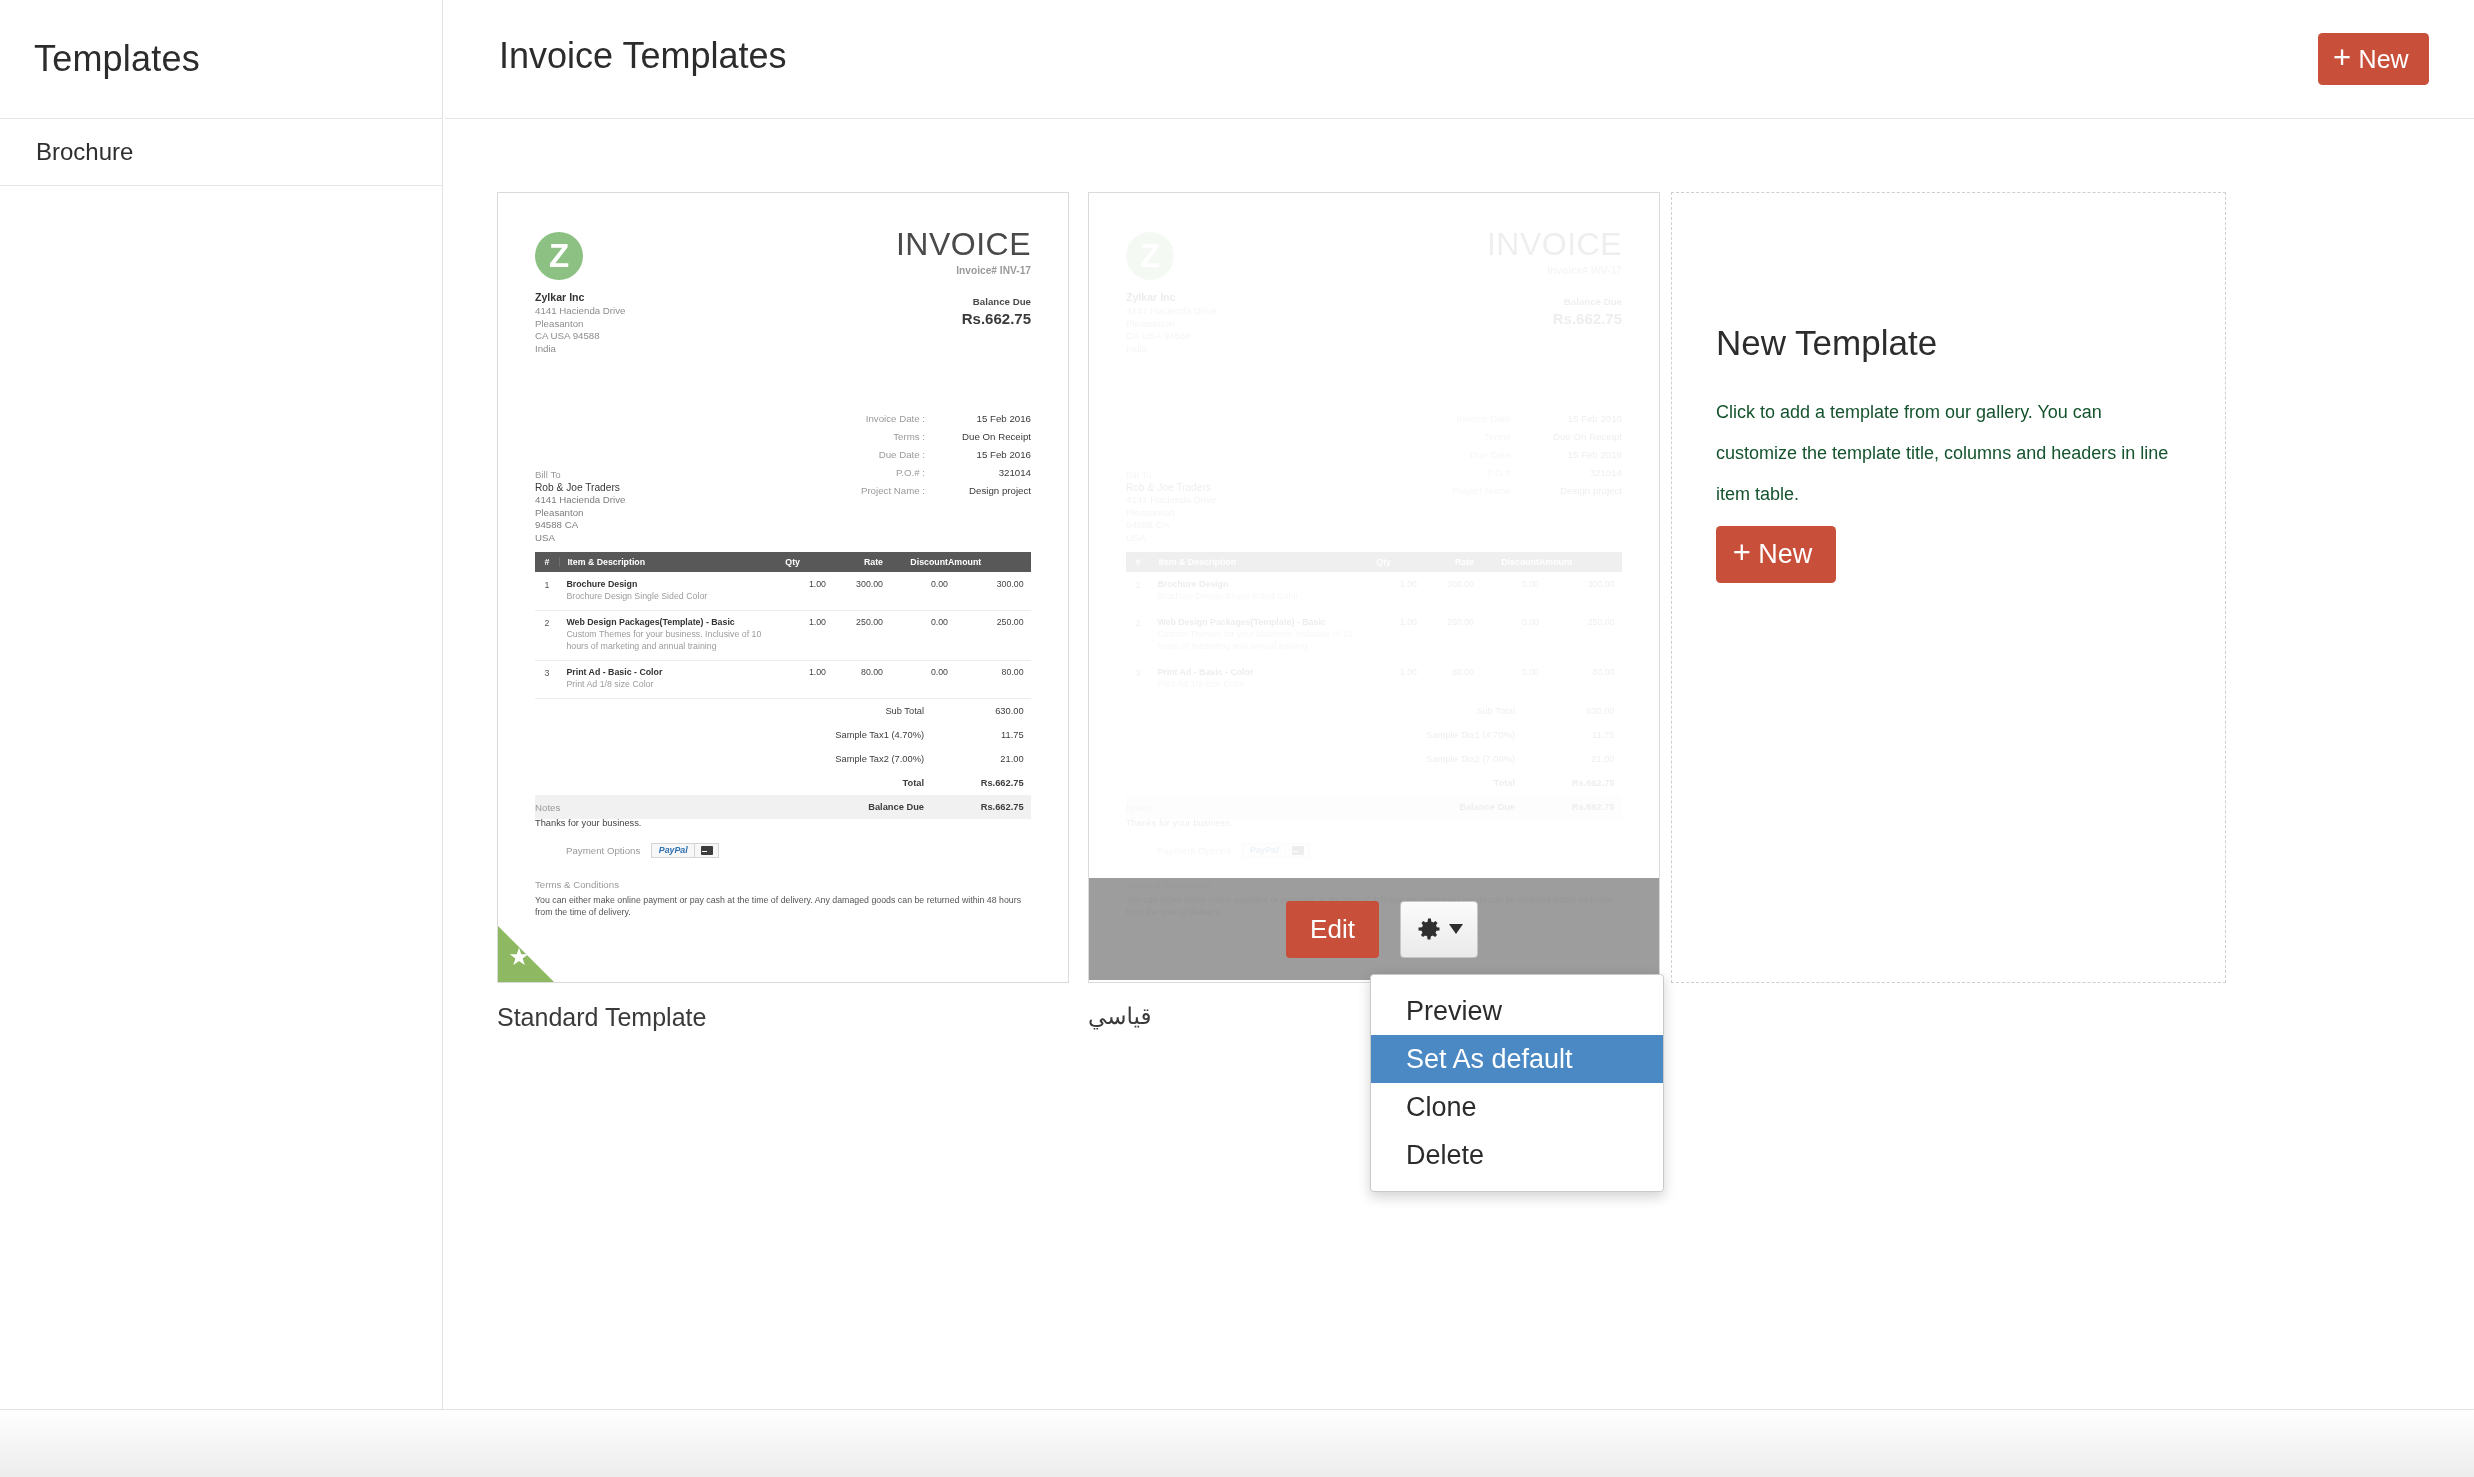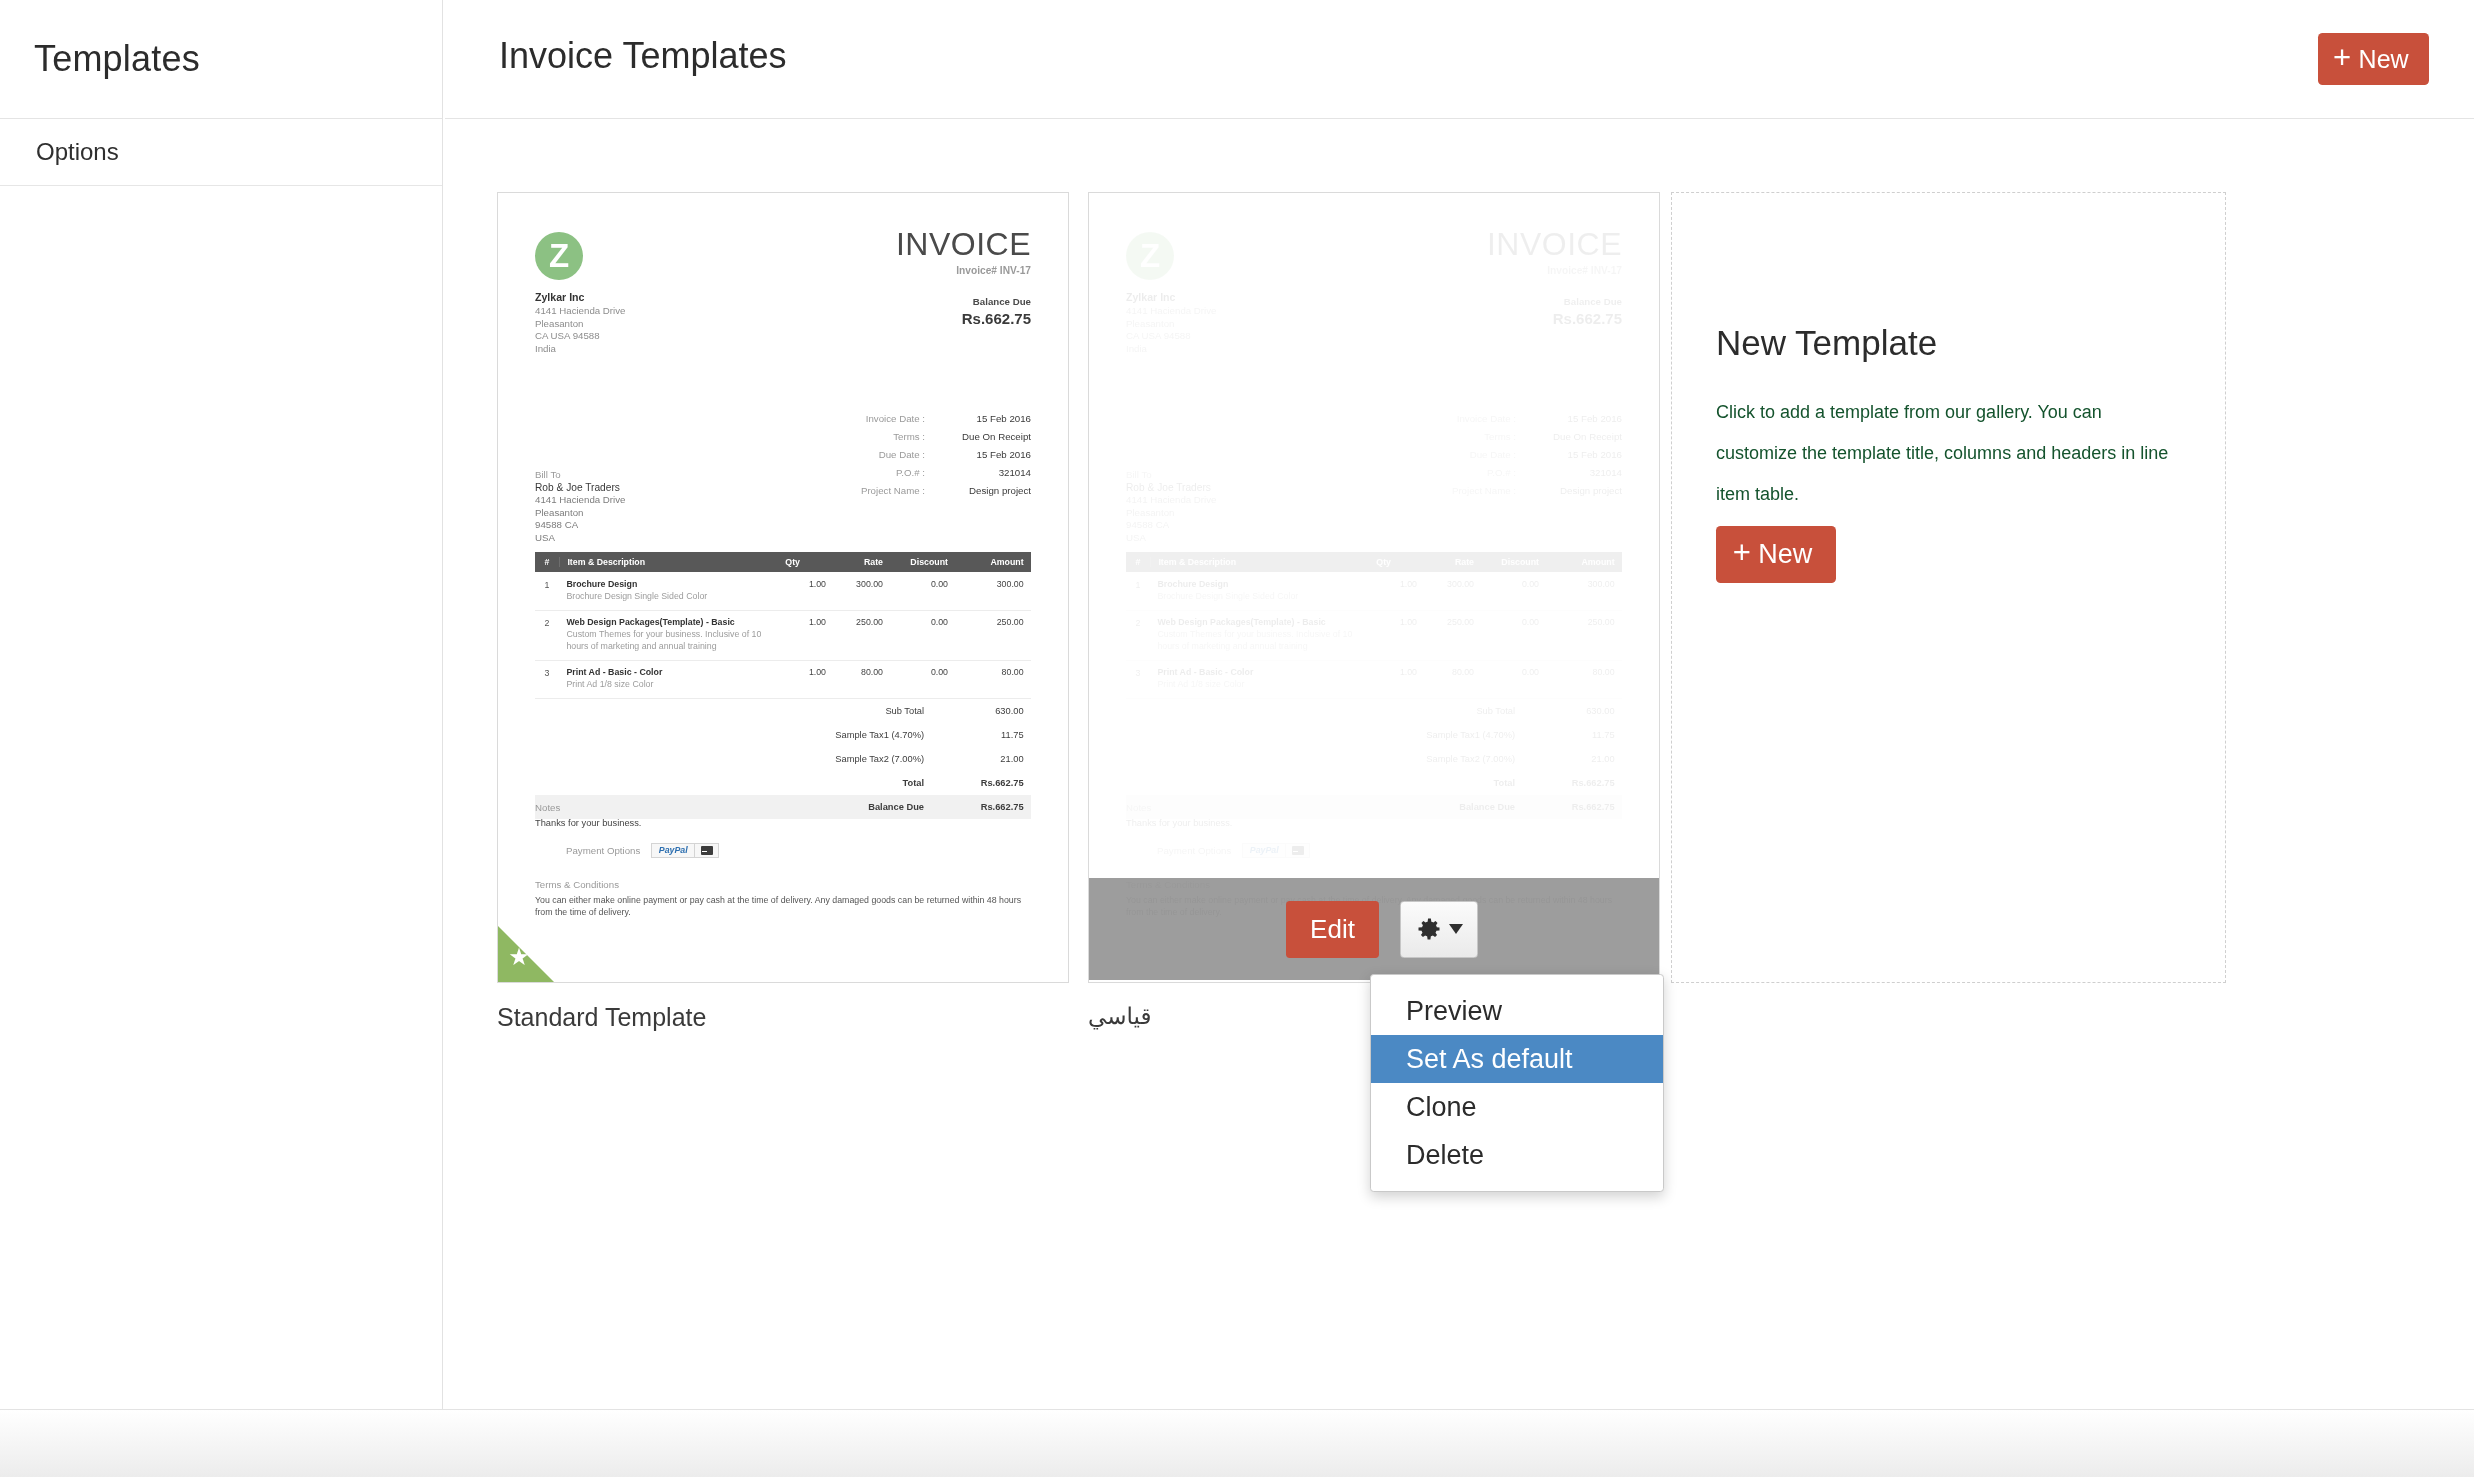--- a/index.html
+++ b/index.html
@@ -97,21 +97,21 @@
   .lt { position: absolute; left: 37px; right: 37px; top: 359px; }
   .lt-head {
     background: #585858; color: #fff; display: flex; align-items: center;
     height: 20.4px; font-size: 8.8px; font-weight: 700;
   }
   .lt-head .c-no { width: 24px; text-align: center; }
   .lt-head .c-desc { flex: 1; padding-left: 7.4px; border-left: 0.9px solid #6e6e6e; }
   .lt-head .c-qty { width: 48px; text-align: right; }
   .lt-head .c-rate { width: 57px; text-align: right; margin-left: 26px; }
   .lt-head .c-disc { width: 65px; text-align: right; }
-  .lt-head .c-amt { width: 83px; text-align: right; padding-right: 7.4px; }
+  .lt-head .c-amt { width: 83px; text-align: left; padding-right: 7.4px; }
 
   .lt-row { display: flex; align-items: flex-start; padding: 6.5px 0 7.4px 0; border-bottom: 0.9px solid #ececec; font-size: 8.8px; color: #444; }
   .lt-row .c-no { width: 24px; text-align: center; color: #555; padding-top: 0.9px; }
   .lt-row .c-desc { flex: 1; padding-left: 7.4px; }
   .lt-row .c-desc b { font-weight: 700; color: #333; display: block; }
   .lt-row .c-desc span { color: #9c9c9c; display: block; line-height: 11.6px; margin-top: 1.9px; }
   .lt-row .c-qty { width: 48px; text-align: right; }
   .lt-row .c-rate { width: 57px; text-align: right; }
   .lt-row .c-disc { width: 65px; text-align: right; }
   .lt-row .c-amt { width: 83px; text-align: right; padding-right: 7.4px; }
@@ -189,21 +189,21 @@
 
 <div id="app">
 
   <div class="left-accent"></div>
 
   <div class="sidebar">
     <div class="sidebar-header">
       <div class="sidebar-title">Templates</div>
     </div>
     <div class="side-item">
-      <span>Options</span>
+      <span>Brochure</span>
     </div>
   </div>
 
   <div class="main-header">
     <div class="page-title">Invoice Templates</div>
     <button class="btn-new-top">
       <span class="plus-glyph">+</span>
       <span>New</span>
     </button>
   </div>

